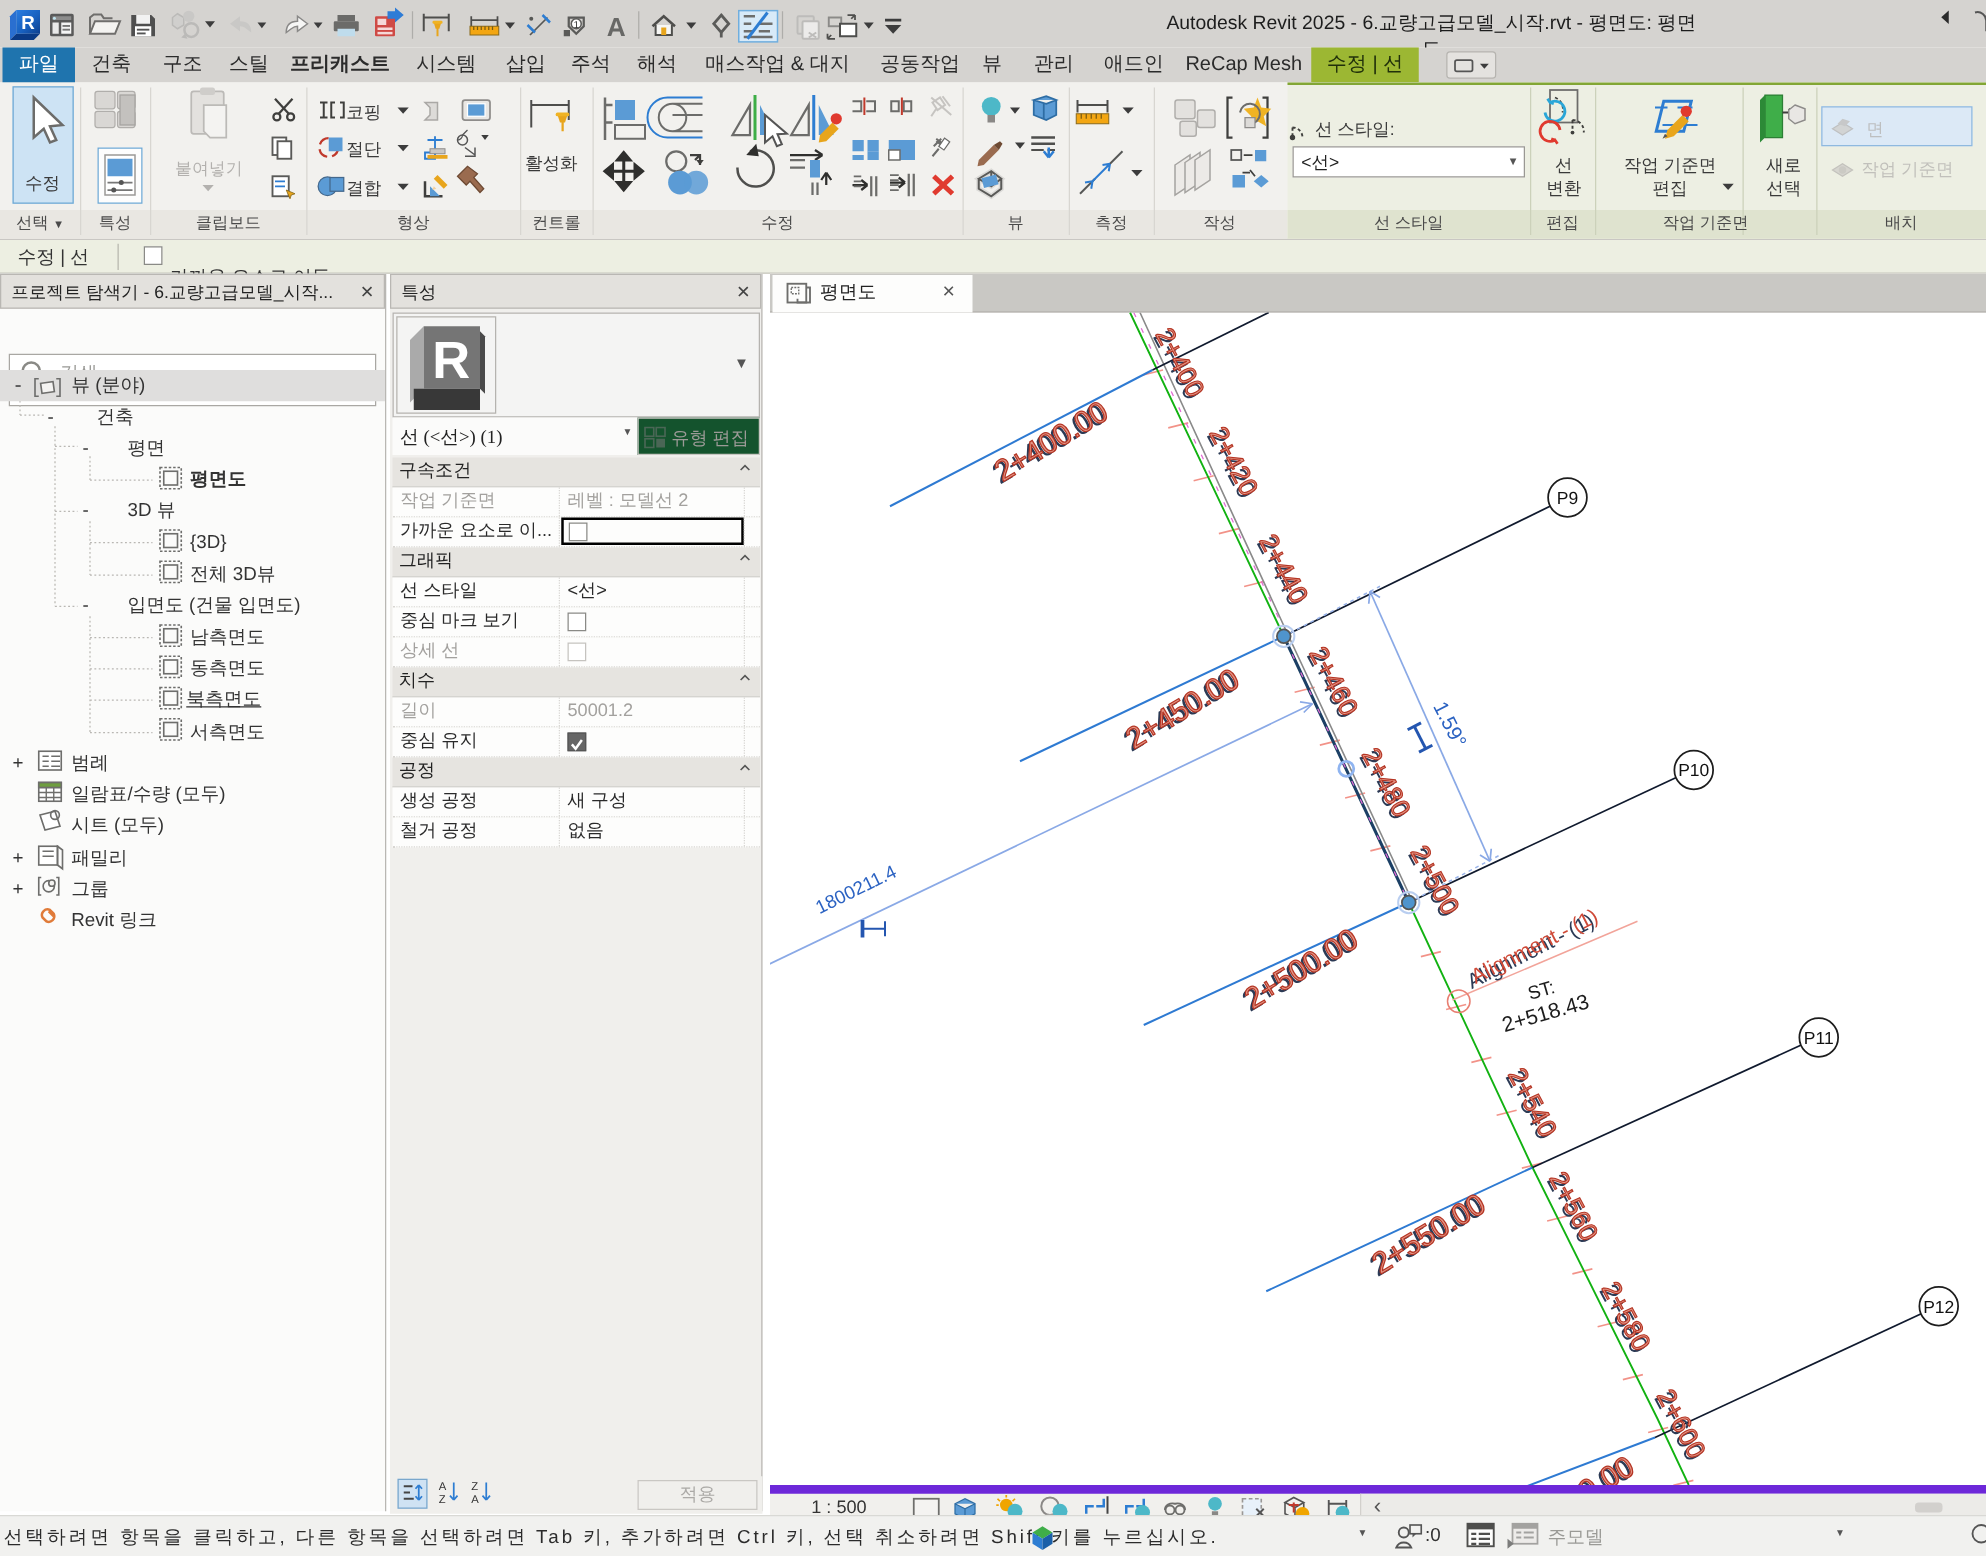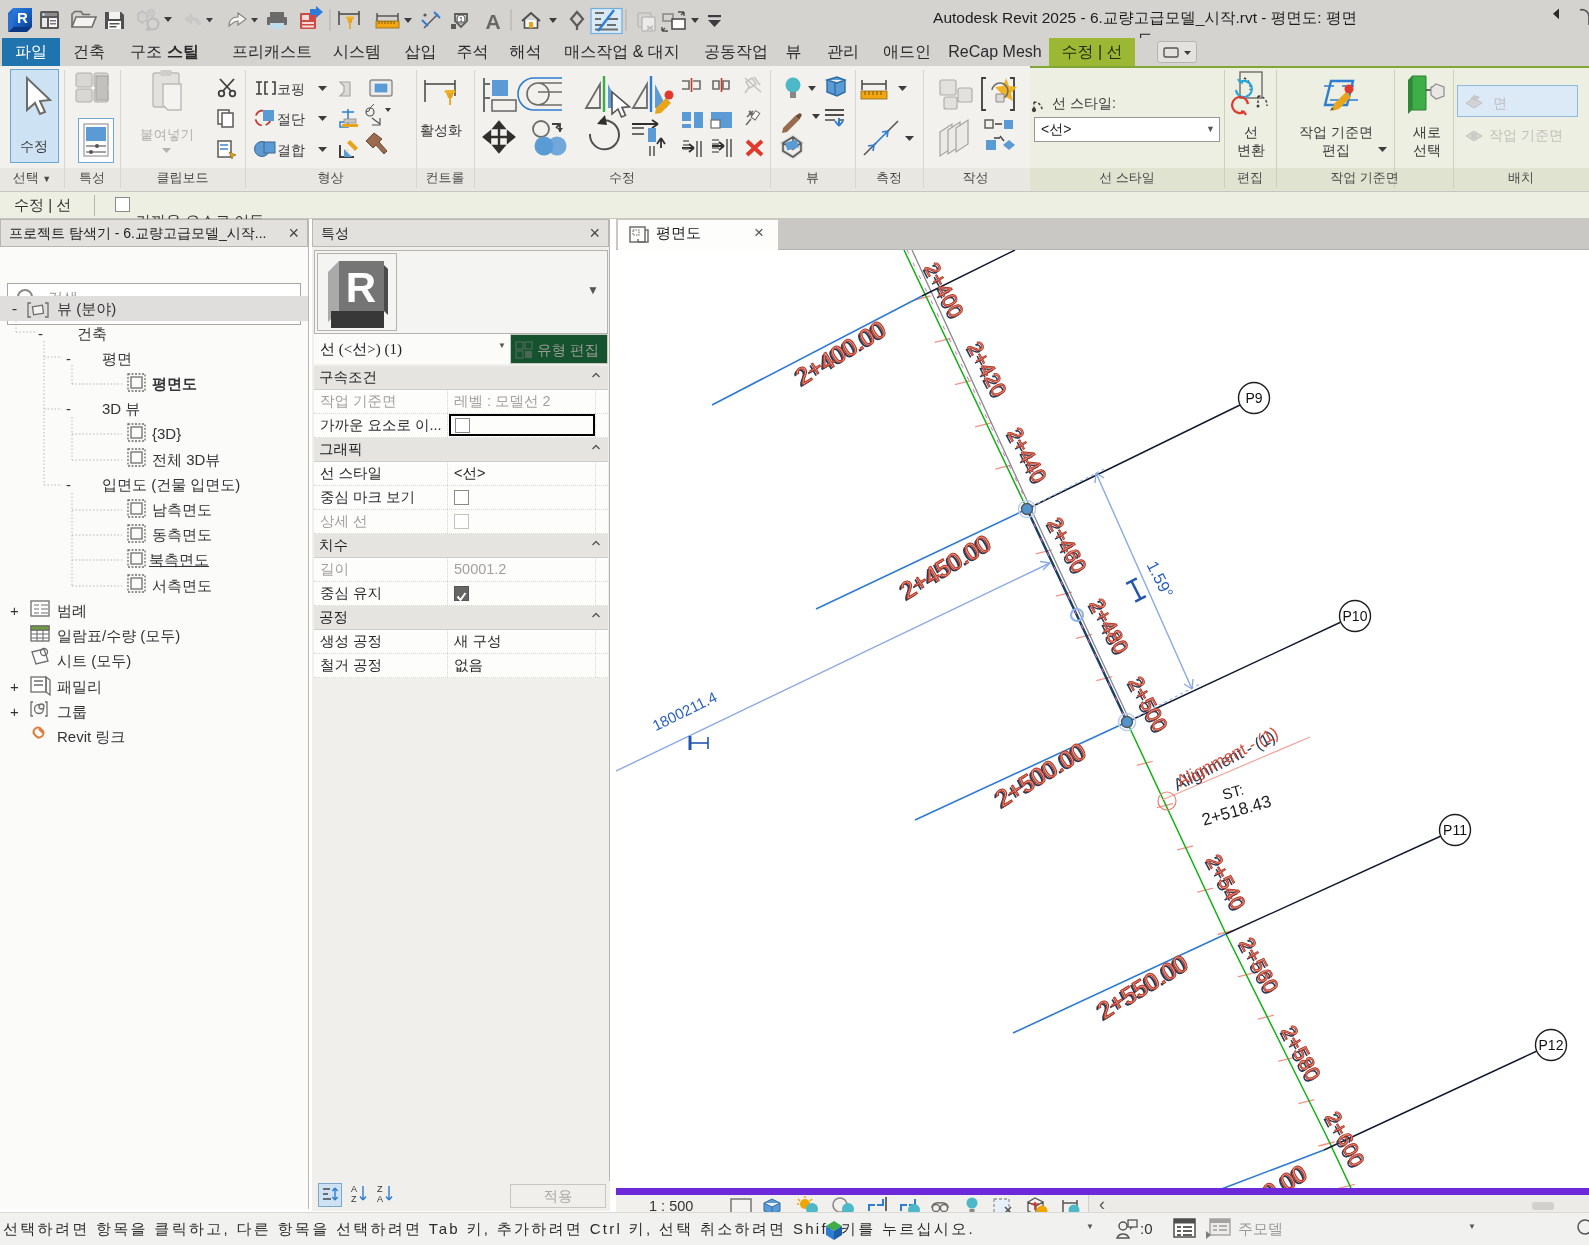--- a/index.html
+++ b/index.html
@@ -162,22 +162,22 @@
 
     <path d="M1559 13 l-6 6 6 6 z" fill="#2b2b2b" transform="translate(0,-6) scale(1,0.9) translate(0,3)"></path>
     <path d="M1580 10 a7 7 0 0 1 9 7 v8" fill="none" stroke="#555" stroke-width="1.6"></path>
   </svg>
   <div style="position:absolute;left:930px;top:8px;width:430px;text-align:center;font-size:15.5px;color:#1d1d1d;">Autodesk Revit 2025 - 6.교량고급모델_시작.rvt - 평면도: 평면도</div>
 </div>
 <div class="abs" id="tabrow">
   <div class="tab" style="left:2px;width:58px;background:#1f74ae;color:#fff;">파일</div>
   <div class="tab" style="left:64px;width:50px;">건축</div>
   <div class="tab" style="left:121px;width:50px;">구조</div>
-  <div class="tab" style="left:160px;width:46px;font-weight:bold;">스틸</div>
-  <div class="tab" style="left:228px;width:88px;">프리캐스트</div>
+  <div class="tab" style="left:176px;width:46px;">스틸</div>
+  <div class="tab" style="left:228px;width:88px;font-weight:bold;">프리캐스트</div>
   <div class="tab" style="left:322px;width:70px;">시스템</div>
   <div class="tab" style="left:398px;width:45px;">삽입</div>
   <div class="tab" style="left:450px;width:45px;">주석</div>
   <div class="tab" style="left:503px;width:45px;">해석</div>
   <div class="tab" style="left:555px;width:134px;">매스작업 &amp; 대지</div>
   <div class="tab" style="left:695px;width:82px;">공동작업</div>
   <div class="tab" style="left:781px;width:25px;">뷰</div>
   <div class="tab" style="left:818px;width:50px;">관리</div>
   <div class="tab" style="left:874px;width:66px;">애드인</div>
   <div class="tab" style="left:945px;width:100px;">ReCap Mesh</div>

